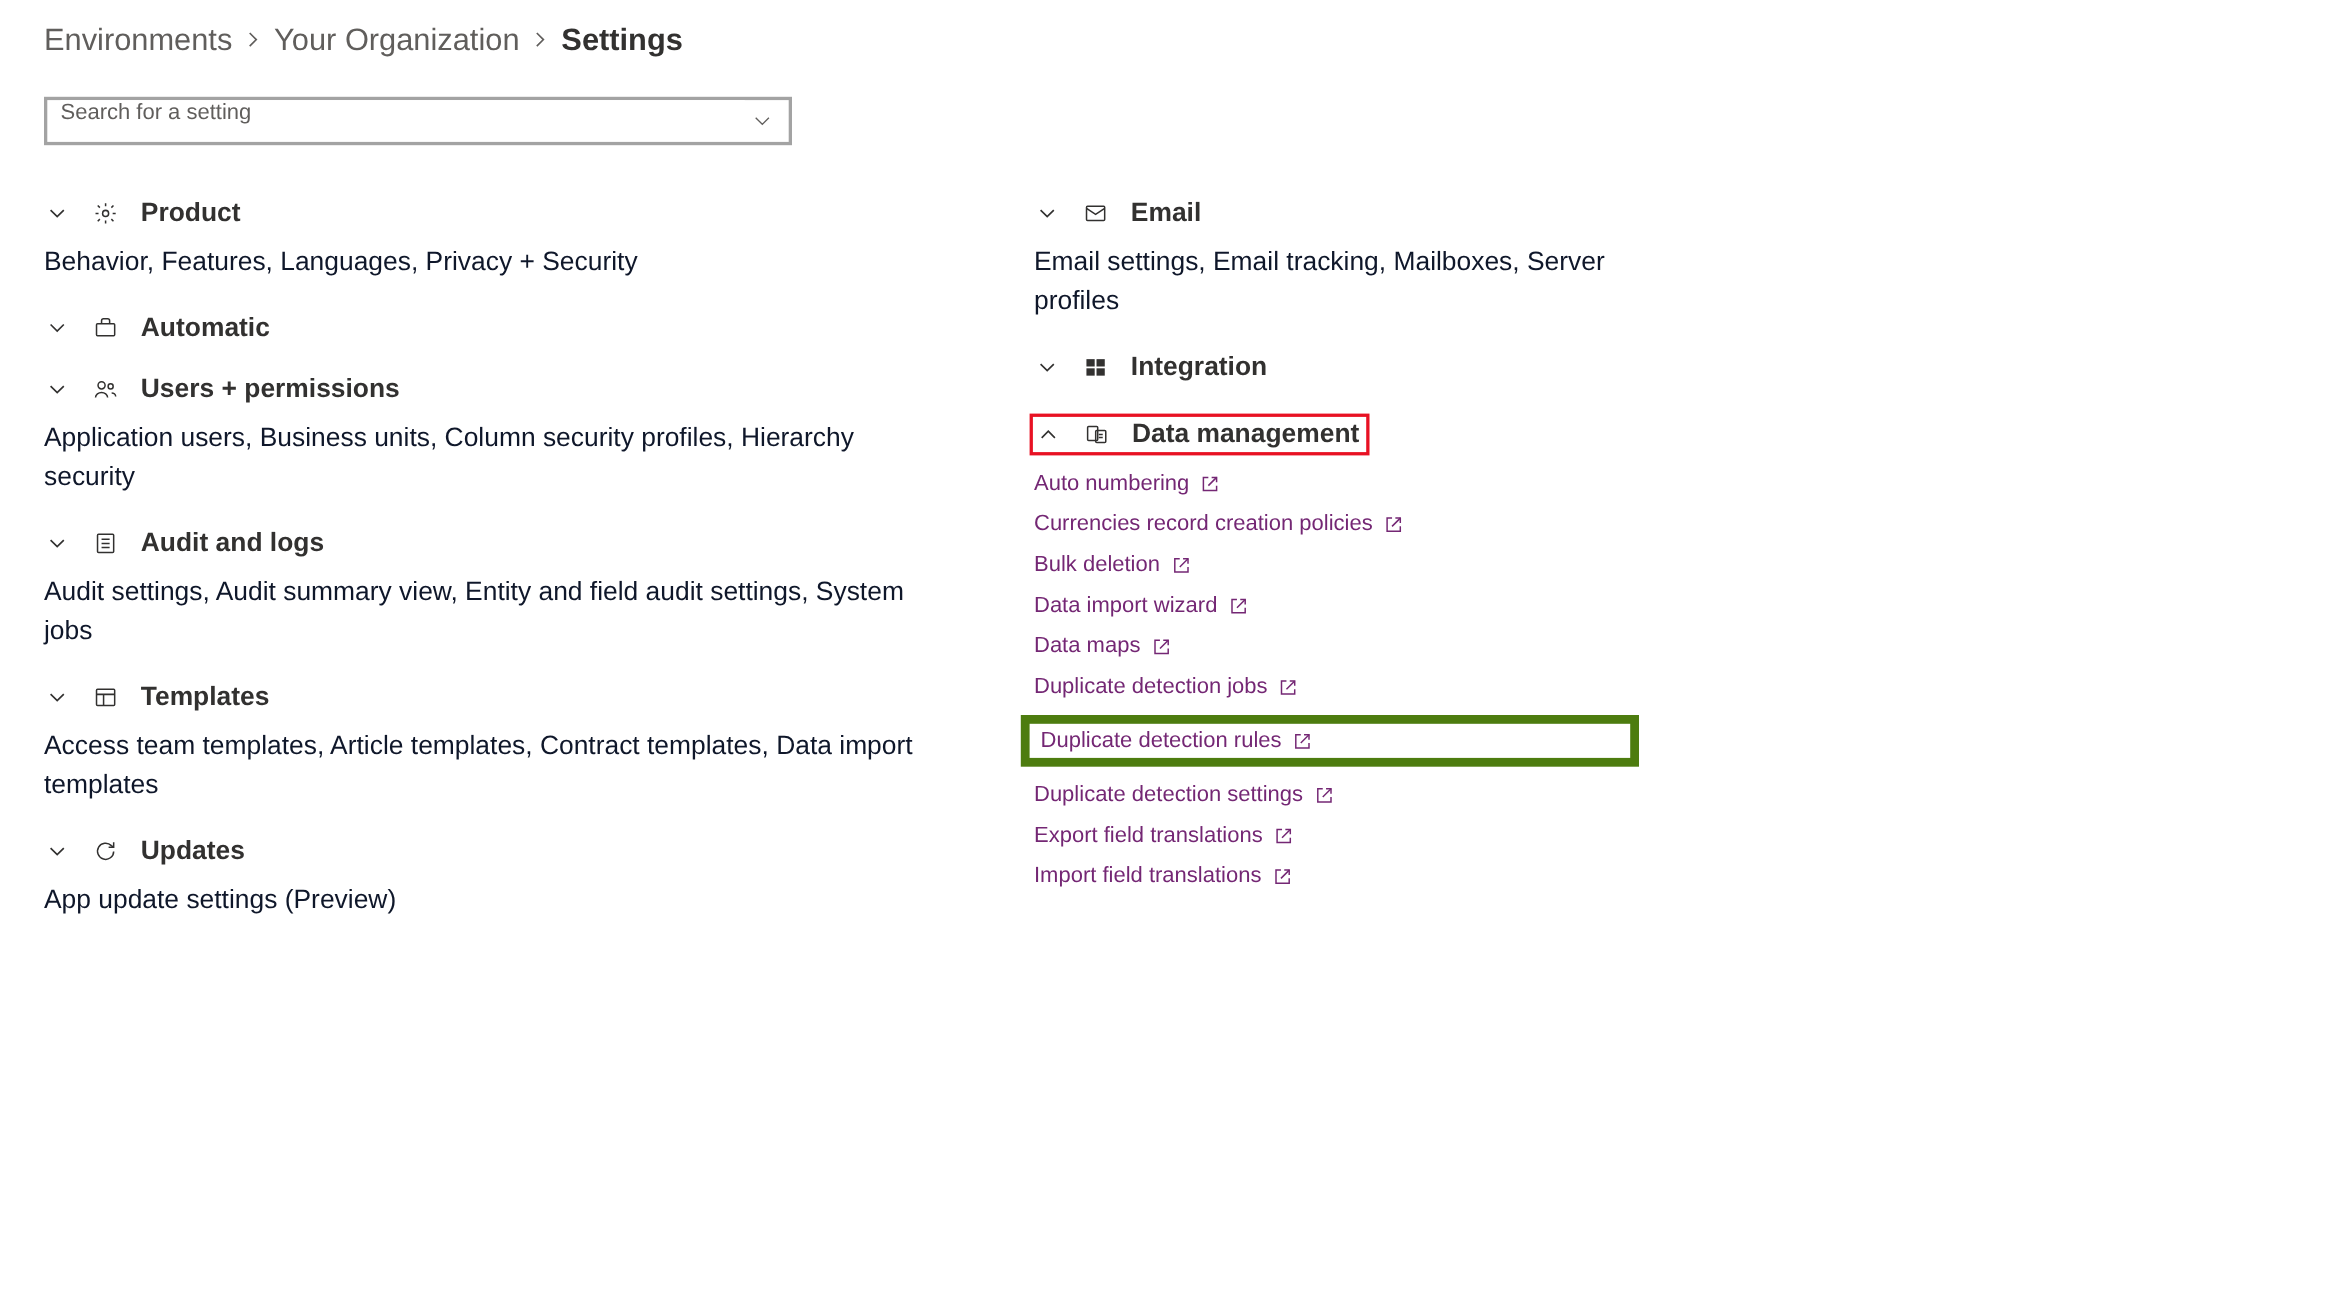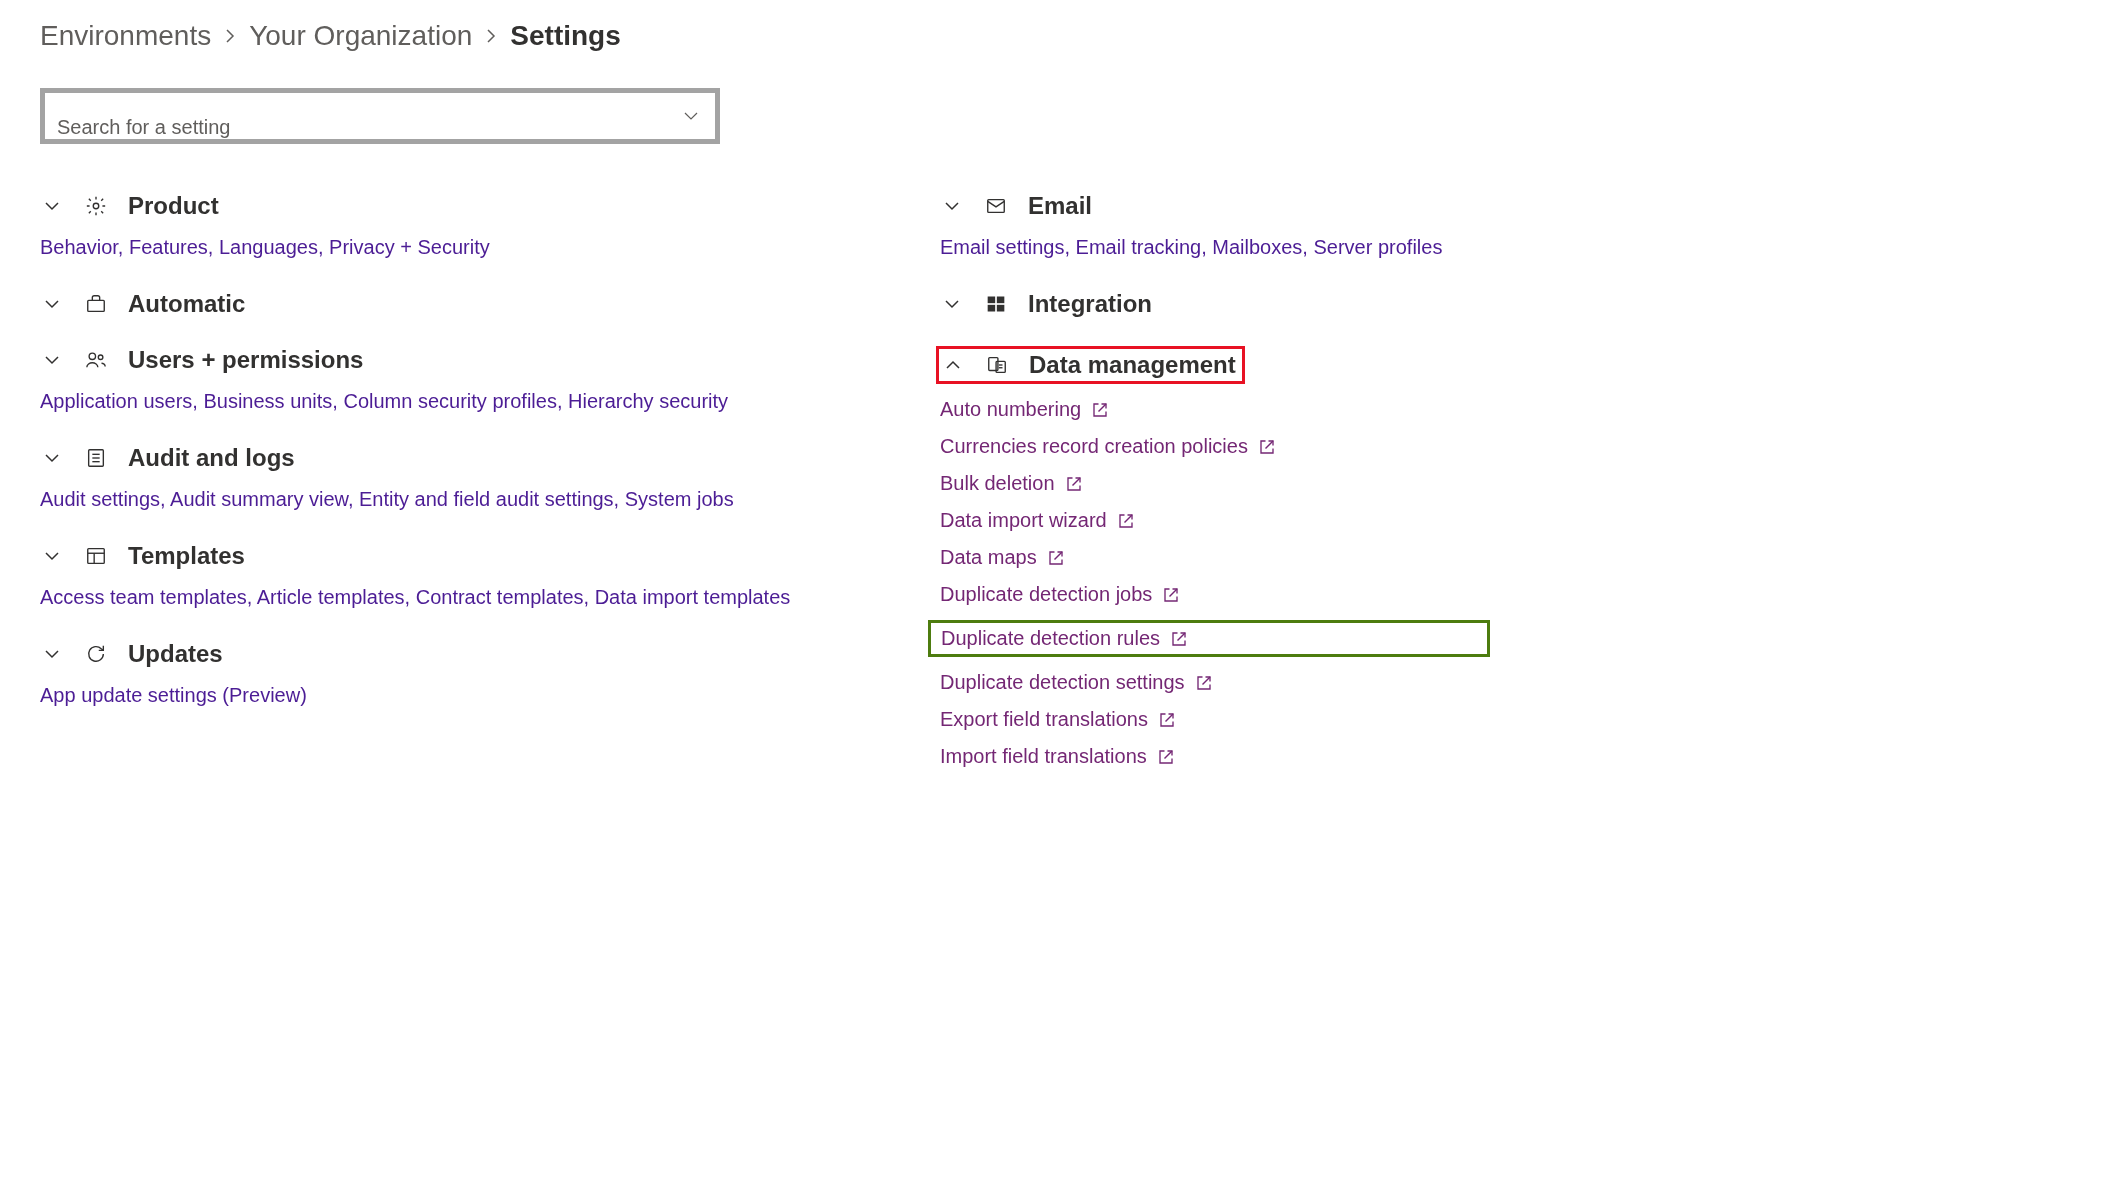--- a/index.html
+++ b/index.html
@@ -28,28 +28,28 @@
   }
   .breadcrumb .current {
     font-weight: 600;
     color: #323130;
   }
   .breadcrumb .crumb {
     cursor: pointer;
   }
   .search-box {
     width: 680px;
-    height: 56px;
-    border: 5px solid #a3a3a3;
+    height: 44px;
+    border: 3px solid #a3a3a3;
     padding: 0 40px 0 12px;
     font-size: 20px;
     color: #605e5c;
     position: relative;
     display: flex;
-    align-items: flex-end;
+    align-items: flex-start;
     margin-bottom: 48px;
   }
   .search-box input {
     border: none;
     outline: none;
     width: 100%;
     font-size: 20px;
     font-family: inherit;
     color: #323130;
   }
@@ -100,22 +100,22 @@
     align-items: center;
     justify-content: center;
     color: #323130;
   }
   .section-header .title {
     font-size: 24px;
     font-weight: 600;
     color: #323130;
   }
   .section-description {
-    font-size: 20px;
-    color: #4c1d95;
+    font-size: 24px;
+    color: #0f172a;
     line-height: 1.5;
   }
   .link-list {
     display: flex;
     flex-direction: column;
     gap: 14px;
     font-size: 20px;
   }
   .link-item {
     display: inline-flex;
@@ -123,21 +123,21 @@
     gap: 10px;
     color: #742774;
     cursor: pointer;
     width: fit-content;
   }
   .link-item .external-icon {
     width: 18px;
     height: 18px;
   }
   .highlight-box {
-    border: 3px solid #4d7c0f;
+    border: 8px solid #4d7c0f;
     padding: 4px 10px;
     display: inline-flex;
     align-items: center;
     margin-left: -12px;
   }
   .highlight-box-header {
     border: 3px solid #e81123;
     padding: 2px 6px 2px 2px;
     display: inline-flex;
     align-items: center;

